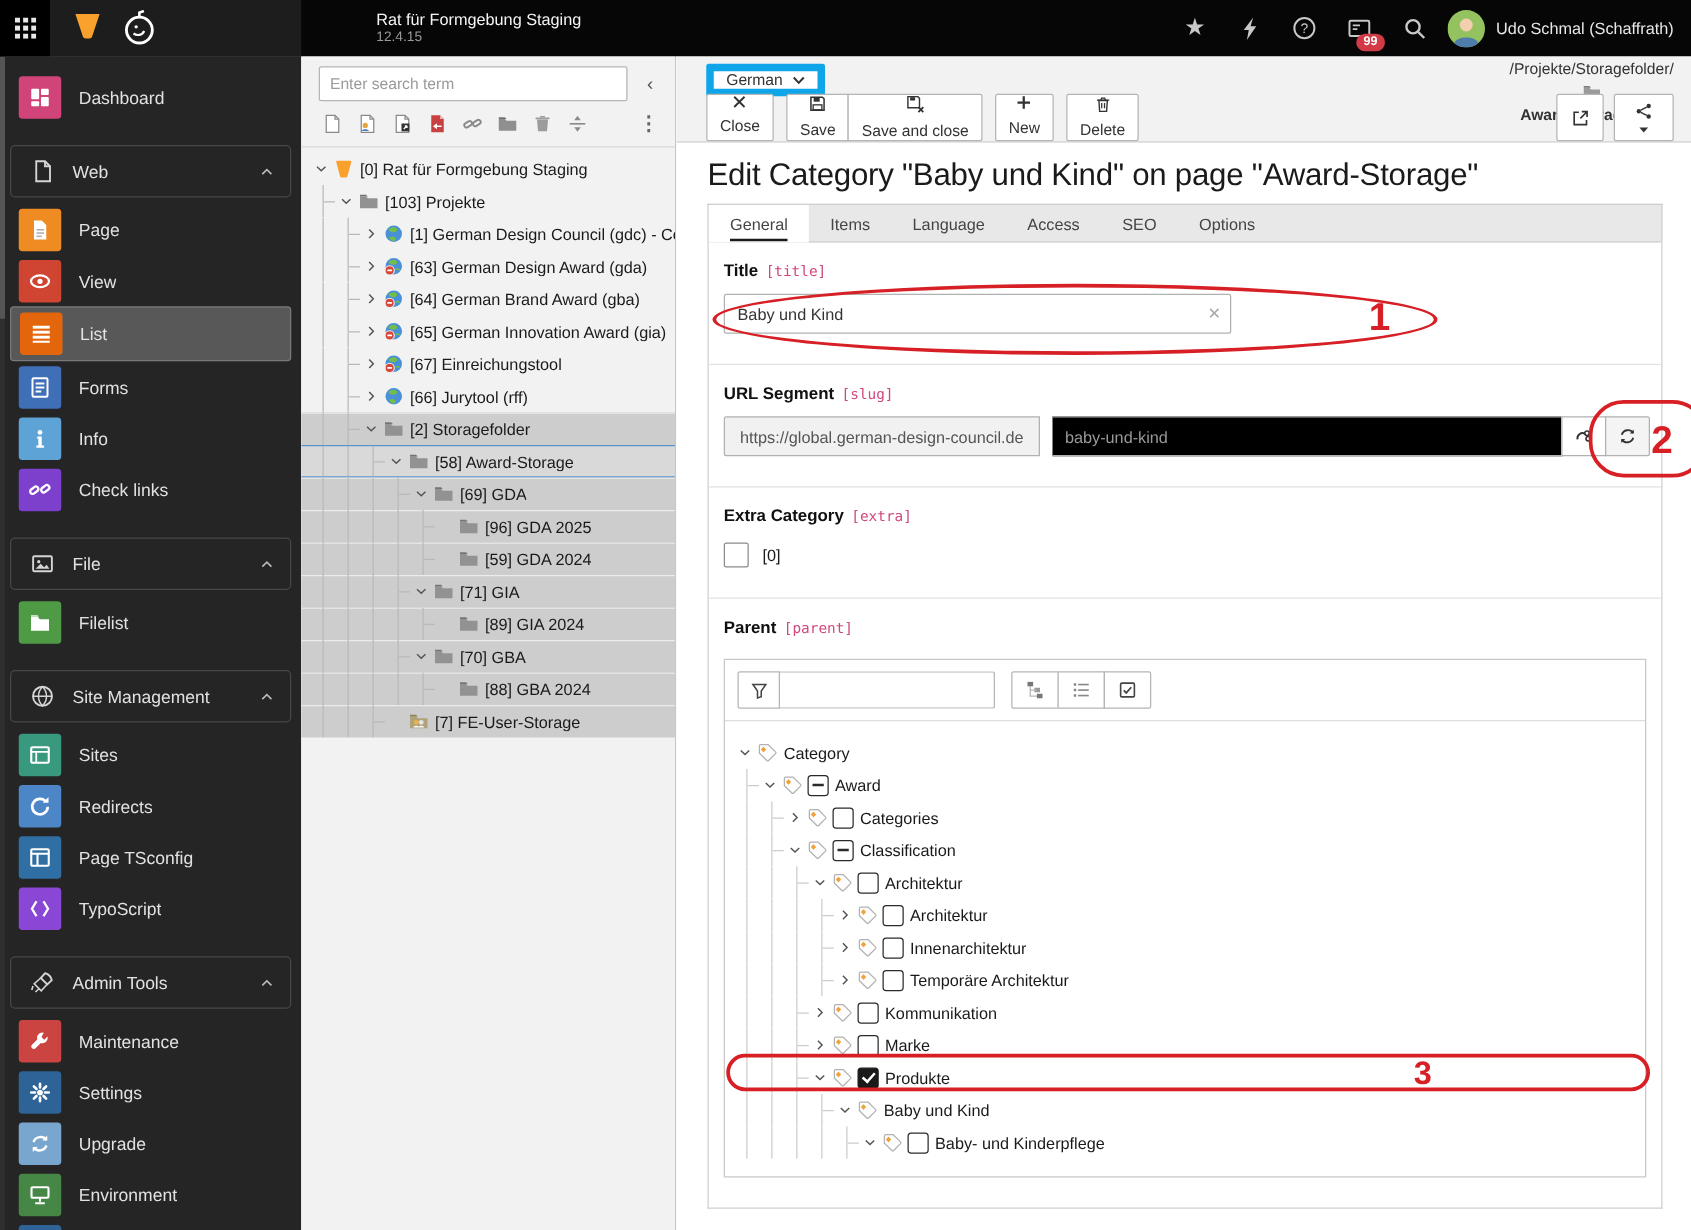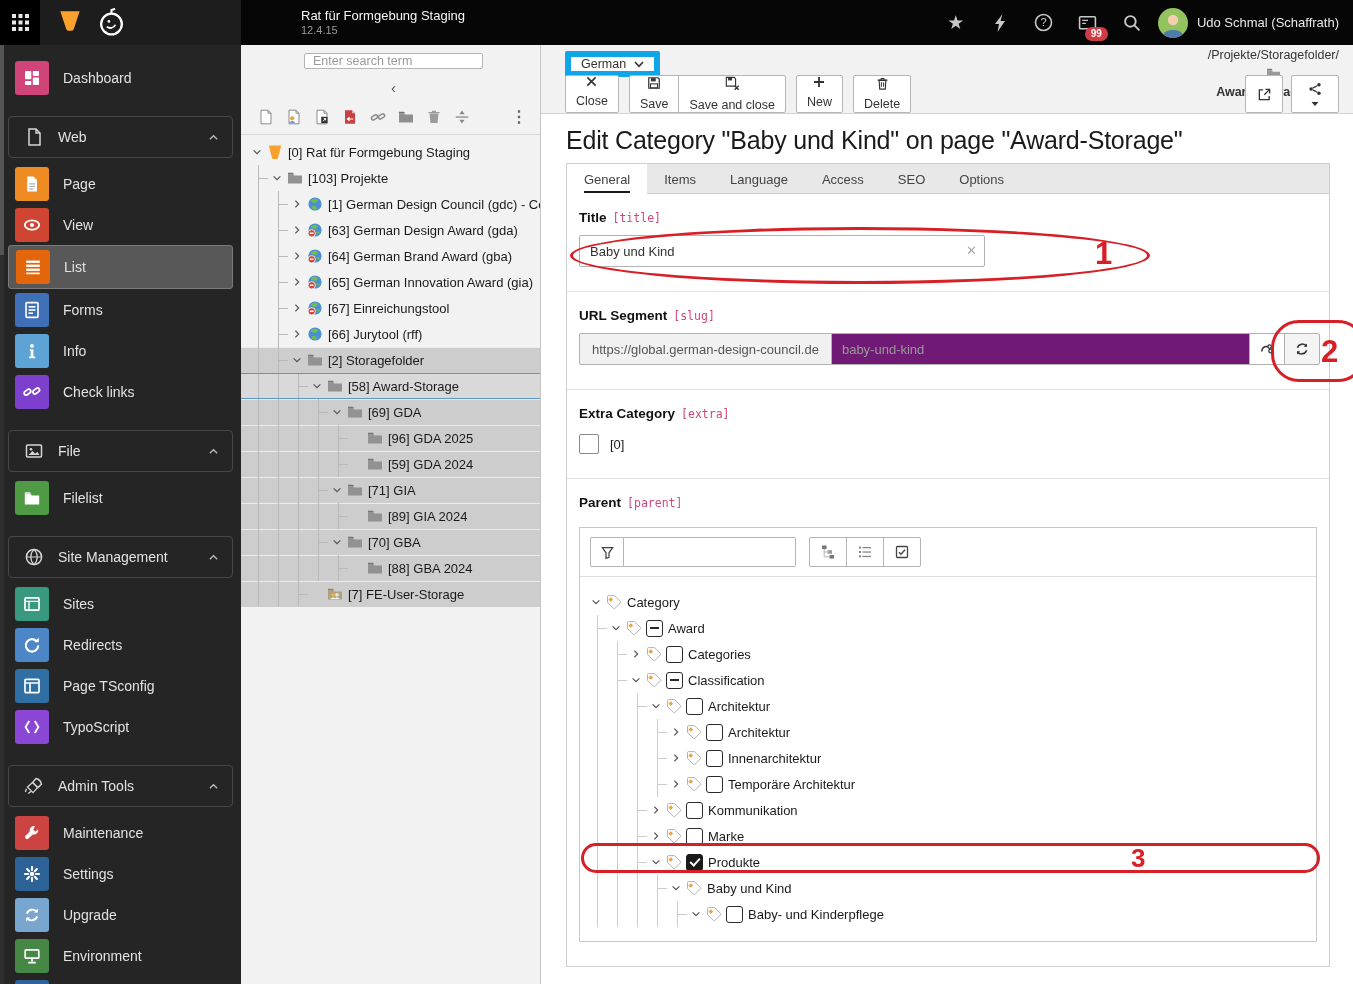--- a/index.html
+++ b/index.html
@@ -32,21 +32,21 @@
   .mm-label{margin-left:14px;font-size:14px;color:#e2e2e2;white-space:nowrap;overflow:hidden;}
   .mm-item.sel{background:#585858;border:1px solid #7a7a7a;border-radius:3px;margin:0 8px;padding:0 2px 0 7px;height:42px;}
   .mm-group{display:flex;align-items:center;height:40px;margin:18px 8px 5px 8px;border:1px solid #474747;border-radius:4px;
             padding:0 12px 0 14px;cursor:pointer;}
   .mm-gicon{width:22px;display:flex;justify-content:center;flex:none;}
   .mm-glabel{margin-left:13px;font-size:14px;color:#e2e2e2;flex:1;}
   .mm-chev{flex:none;}
 
   
   .pagetree{position:absolute;top:45px;left:241px;width:300px;bottom:0;background:#f2f2f2;border-right:1px solid #c6c6c6;box-sizing:border-box;overflow:hidden;}
-  .pt-filter{display:flex;align-items:center;padding:8px 8px 6px 14px;gap:6px;flex-direction:column;}
+  .pt-filter{display:flex;align-items:center;padding:8px 8px 6px 14px;gap:6px;}
   .pt-filter input{flex:1;height:26px;border:1px solid #b5b5b5;border-radius:2px;padding:0 8px;font-size:12.5px;
                    font-family:"Liberation Sans",sans-serif;color:#333;background:#fff;outline:none;}
   .pt-filter input::placeholder{color:#9a9a9a;}
   .pt-collapse{width:24px;height:24px;border:none;background:none;font-size:15px;color:#555;cursor:pointer;}
   .pt-toolbar{display:flex;align-items:center;gap:10px;padding:2px 12px 8px 16px;border-bottom:1px solid #d9d9d9;}
   .pt-tool{width:18px;height:18px;display:flex;align-items:center;justify-content:center;cursor:grab;}
   .pt-dots{margin-left:auto;color:#666;font-size:16px;font-weight:bold;cursor:pointer;width:18px;text-align:center;}
   .pt-tree{padding-top:4px;}
 
   .trow{display:flex;align-items:center;height:26px;font-size:13px;white-space:nowrap;cursor:pointer;padding-left:8px;box-sizing:border-box;overflow:hidden;}
@@ -93,21 +93,21 @@
   .fcode{font-family:"DejaVu Sans Mono",monospace;font-size:11.5px;color:#d0477e;font-weight:normal;margin-left:6px;}
   .fwidget{margin-top:9px;}
   .text-input{position:relative;width:406px;}
   .text-input input{width:100%;height:32px;box-sizing:border-box;border:1px solid #b1b1b1;border-radius:2px;padding:0 26px 0 10px;
                     font-size:13px;color:#333;font-family:"Liberation Sans",sans-serif;outline:none;}
   .clear-x{position:absolute;right:8px;top:8px;color:#aaa;font-size:13px;cursor:pointer;}
   .slug-group{display:flex;width:741px;border-radius:15px;}
   .slug-prefix{height:32px;line-height:32px;box-sizing:border-box;border:1px solid #b1b1b1;border-radius:2px 0 0 2px;background:#f1f1f1;
                padding:0 12px;font-size:13px;color:#555;flex:none;}
   .slug-group input{flex:1;height:32px;box-sizing:border-box;border:1px solid #b1b1b1;border-left:none;padding:0 10px;
-                    font-size:13px;color:#999;font-family:"Liberation Sans",sans-serif;outline:none;background:#701a75;}
+                    font-size:13px;color:#999;font-family:"Liberation Sans",sans-serif;outline:none;background:#000000;margin-left:10px;}
   .slug-btn{width:36px;height:32px;box-sizing:border-box;border:1px solid #b1b1b1;margin-left:-1px;background:#fff;
             display:flex;align-items:center;justify-content:center;cursor:pointer;border-radius:0;}
   .slug-btn:last-child{border-radius:0 2px 2px 0;background:#f4f4f4;}
   .cb{width:18px;height:18px;border:1px solid #8a8a8a;border-radius:2px;background:#fff;flex:none;cursor:pointer;}
   .extra-row{display:flex;align-items:center;gap:11px;margin-top:12px;font-size:13px;}
 
   .parent-panel{margin-top:16px;border:1px solid #c8c8c8;}
   .ptoolbar{display:flex;align-items:center;gap:13px;padding:9px 10px;border-bottom:1px solid #ddd;}
   .fgroup{display:flex;}
   .fgroup .addon{width:34px;height:30px;box-sizing:border-box;border:1px solid #b5b5b5;display:flex;align-items:center;justify-content:center;background:#fff;border-radius:2px 0 0 2px;}

